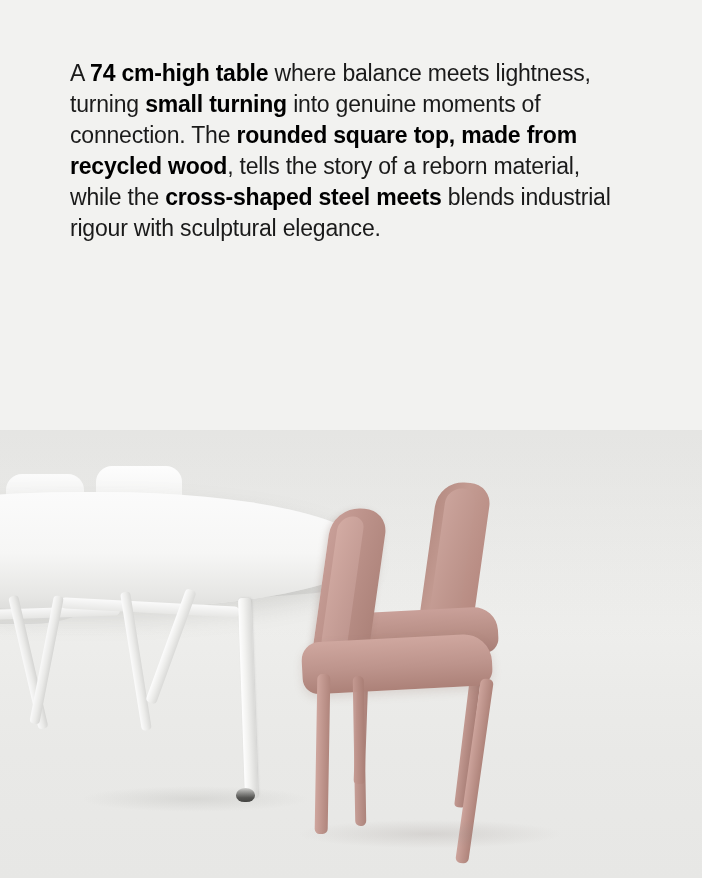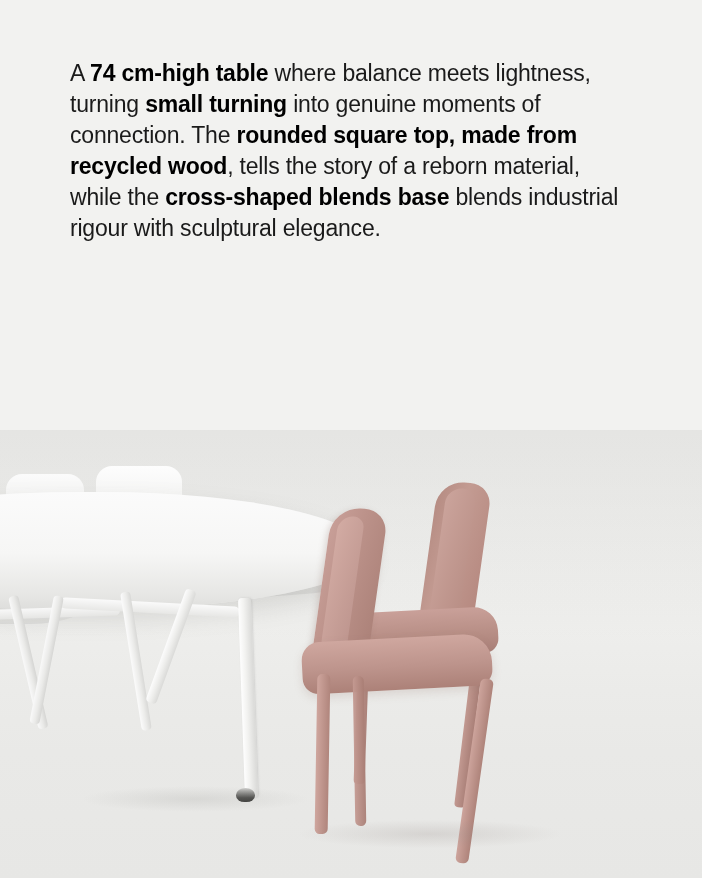--- a/index.html
+++ b/index.html
@@ -359,21 +359,21 @@
     background: radial-gradient(ellipse at center, rgba(150,150,146,0.2) 0%, rgba(150,150,146,0) 70%);
   }
 </style>
 </head>
 <body>
 
 <div class="page">
 
   <div class="text-block">
     <p class="body-copy">
-      <span>A </span><b>74 cm-high table</b><span> where balance meets lightness, turning </span><b>small turning</b><span> into genuine moments of connection. The </span><b>rounded square top, made from recycled wood</b><span>, tells the story of a reborn material, while the </span><b>cross-shaped blends base</b><span> blends industrial rigour with sculptural elegance.</span>
+      <span>A </span><b>74 cm-high table</b><span> where balance meets lightness, turning </span><b>small turning</b><span> into genuine moments of connection. The </span><b>rounded square top, made from recycled wood</b><span>, tells the story of a reborn material, while the </span><b>cross-shaped steel meets</b><span> blends industrial rigour with sculptural elegance.</span>
     </p>
   </div>
 
   <div class="scene">
     <div class="floor"></div>
     <div class="wall-shadow"></div>
 
     <div class="bg-chair bg-chair-1"></div>
     <div class="bg-chair bg-chair-2"></div>
 

